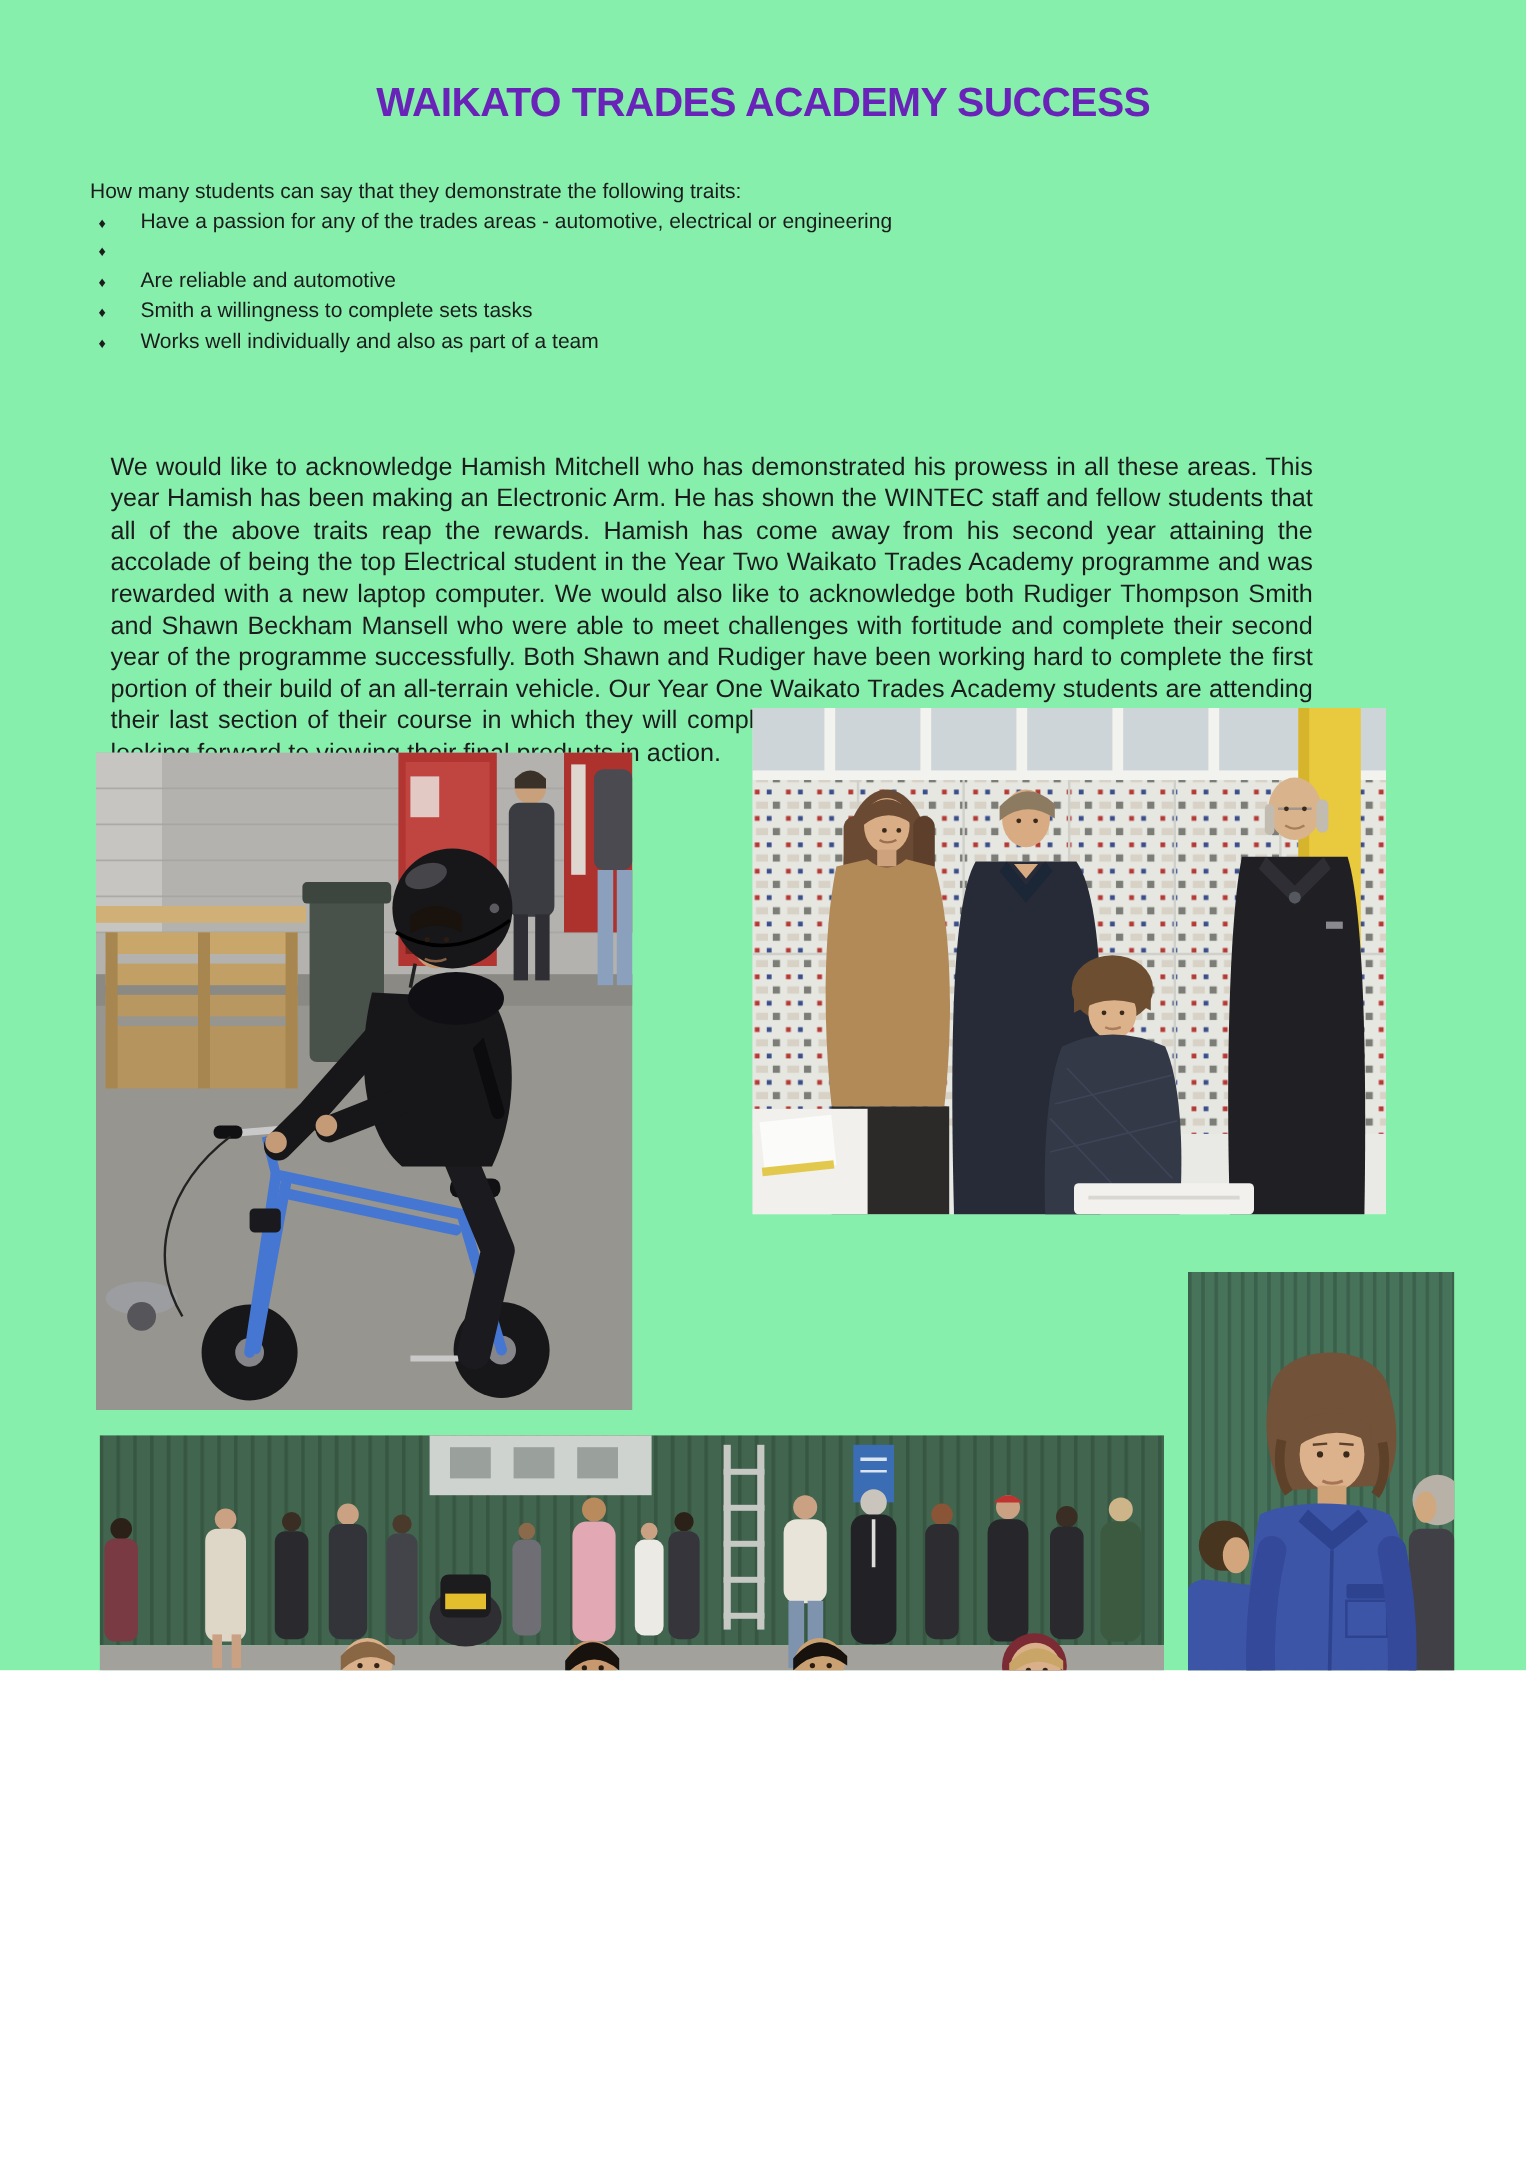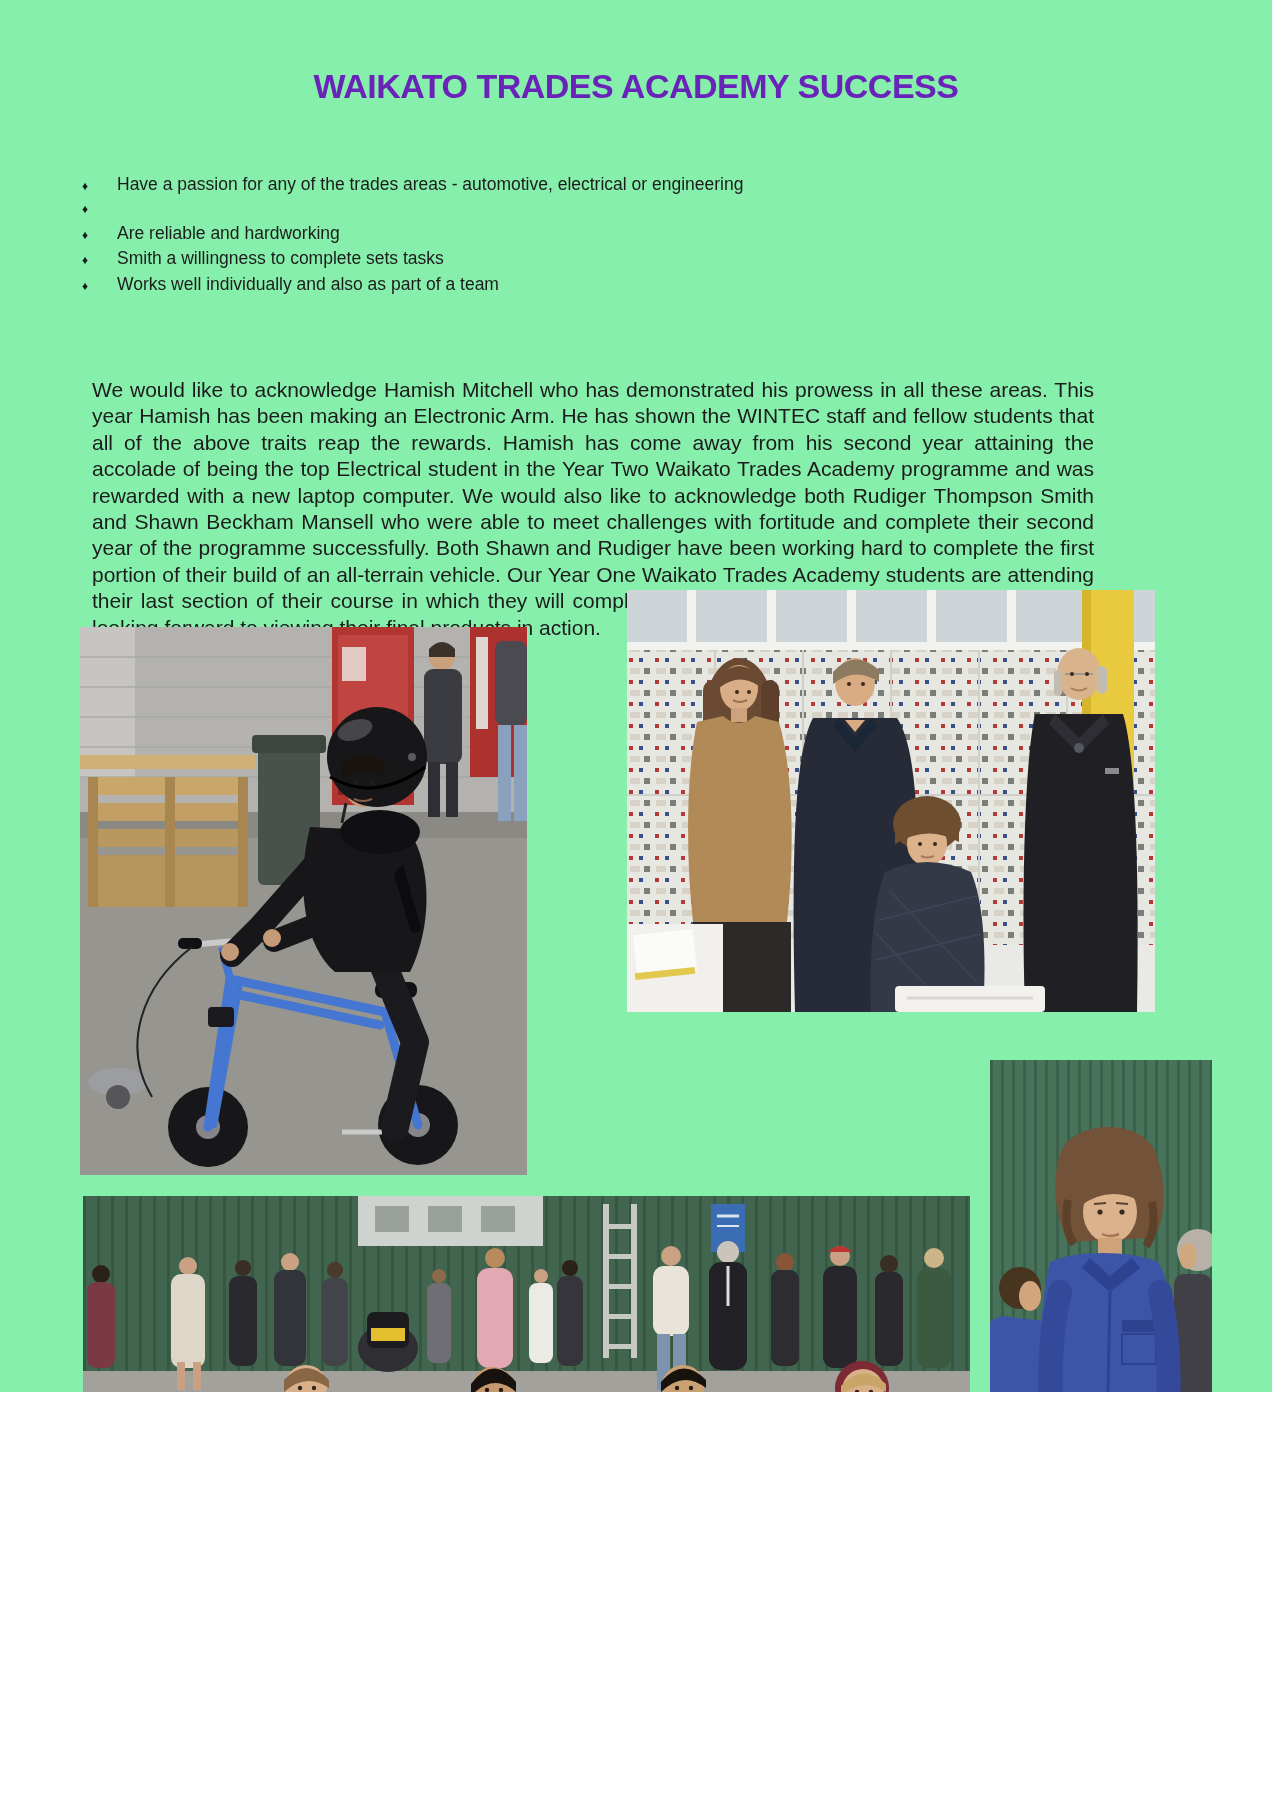--- a/index.html
+++ b/index.html
@@ -21,32 +21,33 @@
   .ph3{left:83px;top:1196px;width:887px;height:512px;}
   .ph4{left:990px;top:1060px;width:222px;height:648px;}
 </style>
 </head>
 <body>
 
 <div class="page">
 
   <h1 class="title" style="color: rgb(106, 35, 184);">WAIKATO TRADES ACADEMY SUCCESS</h1>
 
+  <p class="intro">How many students can say that they demonstrate the following traits:</p>
 
   <ul class="bullets">
     <li>
       <span class="glyph">♦</span>
       <span>Have a passion for any of the trades areas - automotive, electrical or engineering</span>
     </li>
     <li>
       <span class="glyph">♦</span>
     </li>
     <li>
       <span class="glyph">♦</span>
-      <span>Are reliable and hardworking</span>
+      <span>Are reliable and automotive</span>
     </li>
     <li>
       <span class="glyph">♦</span>
       <span>Smith a willingness to complete sets tasks</span>
     </li>
     <li>
       <span class="glyph">♦</span>
       <span>Works well individually and also as part of a team</span>
     </li>
   </ul>

